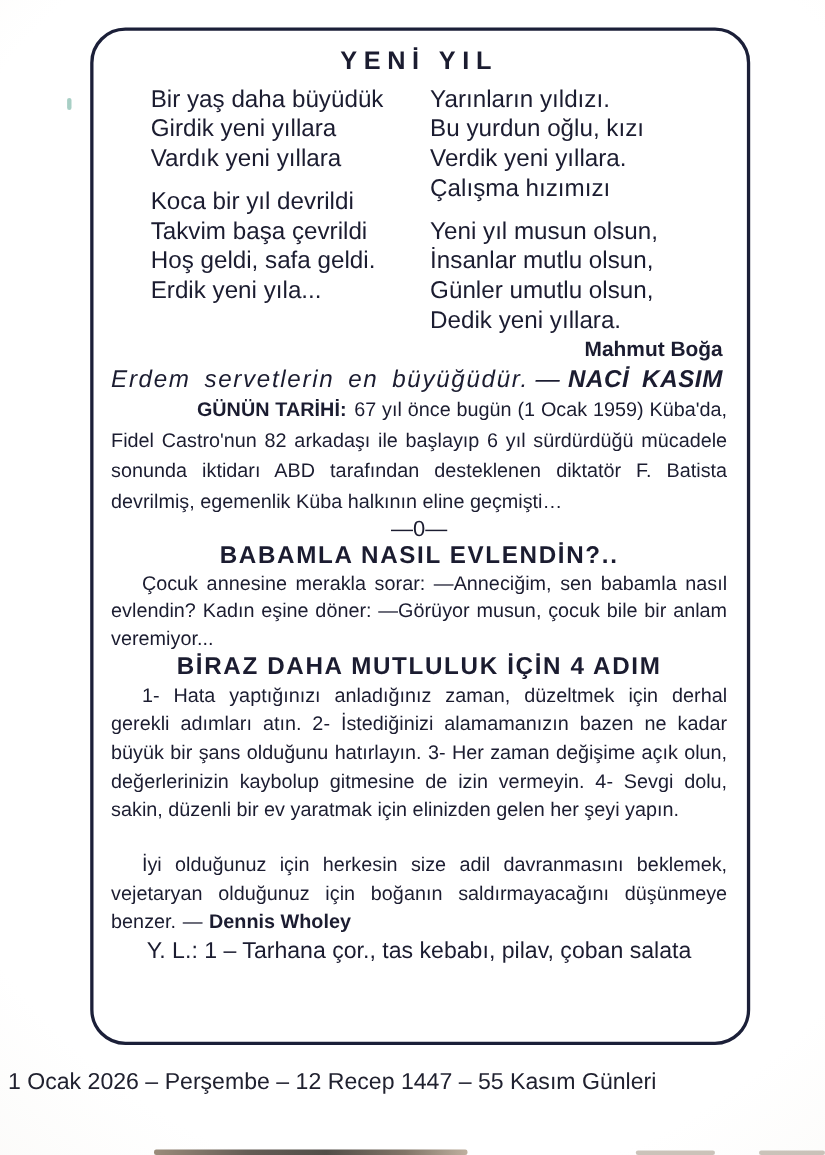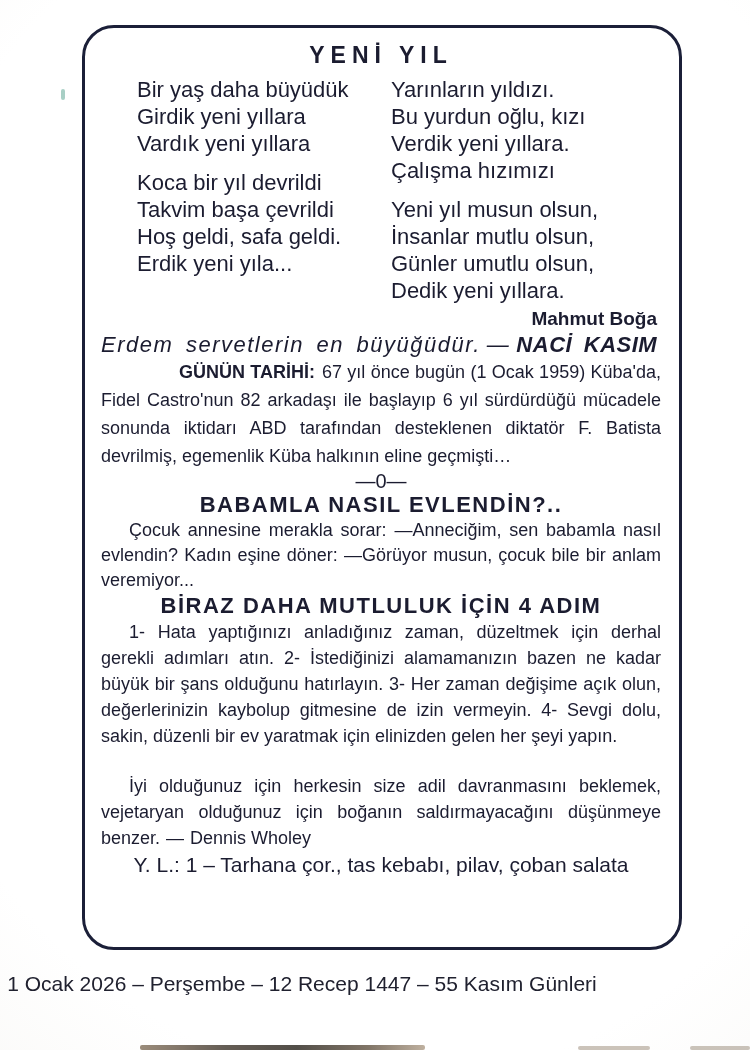--- a/index.html
+++ b/index.html
@@ -54,21 +54,21 @@
   .h-label { font-weight:bold; margin-right:7px; }
   .divider { text-align:center; font-size:20px; line-height:22px; }
   .heading {
     text-align:center; font-weight:bold;
     font-size:22px; line-height:26px; letter-spacing:1.5px;
   }
   .joke { line-height:25px; text-indent:28px; }
   .tips { line-height:26px; text-indent:28px; }
   .quote { margin-top:24px; line-height:26px; text-indent:28px; }
   .q-sep { margin:0 6px; }
-  .q-author { font-weight:normal; }
+  .q-author { font-weight:bold; }
   .menu { margin-top:2px; text-align:center; font-size:21px; line-height:24px; }
   .footer {
     position:absolute; left:0; top:972px; width:604px;
     text-align:center; font-size:21px; line-height:24px;
     color:#20212f;
   }
   .artifact { position:absolute; filter:blur(0.7px); }
   .a1 { left:140px; top:1045px; width:285px; height:5px;
         background:linear-gradient(to right,#8a7864 0%, #4a4138 30%, #353029 55%, #6b5d4d 80%, #b4a38f 100%);
         opacity:.85; border-radius:2px; }

